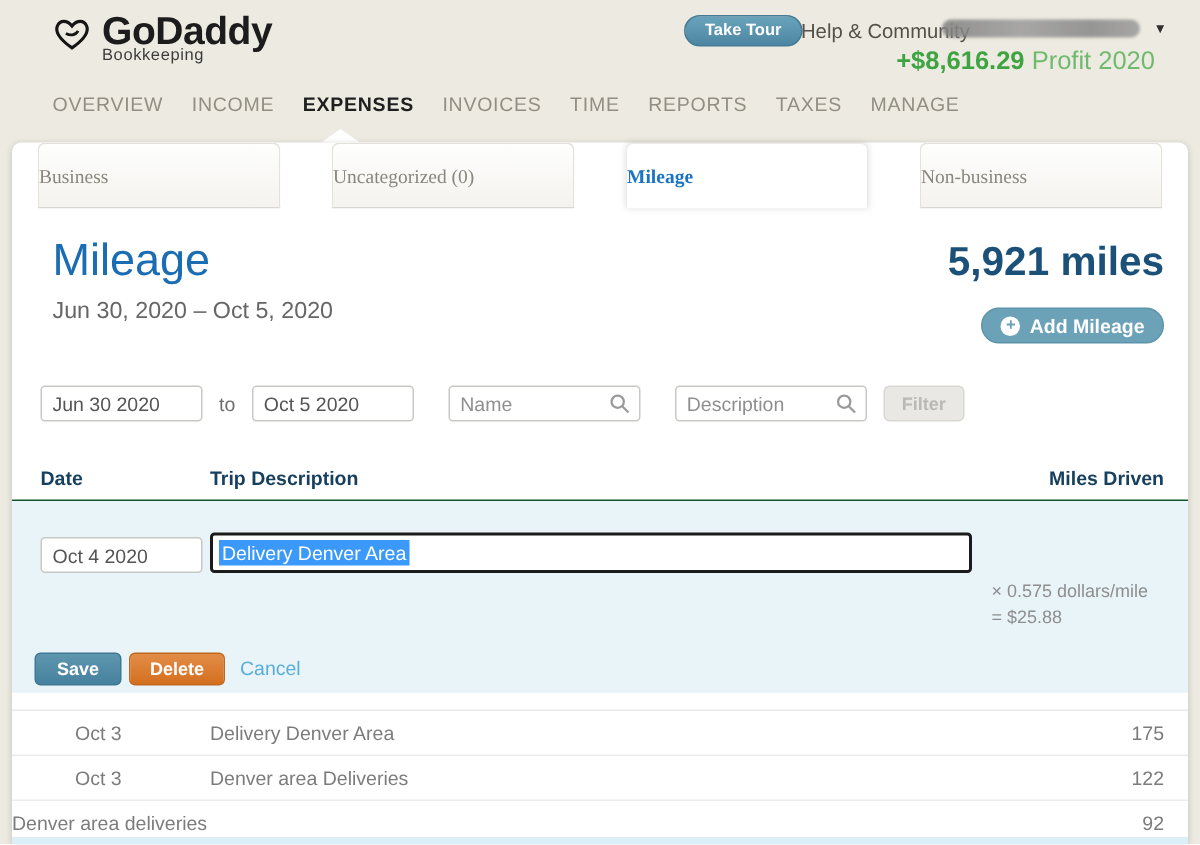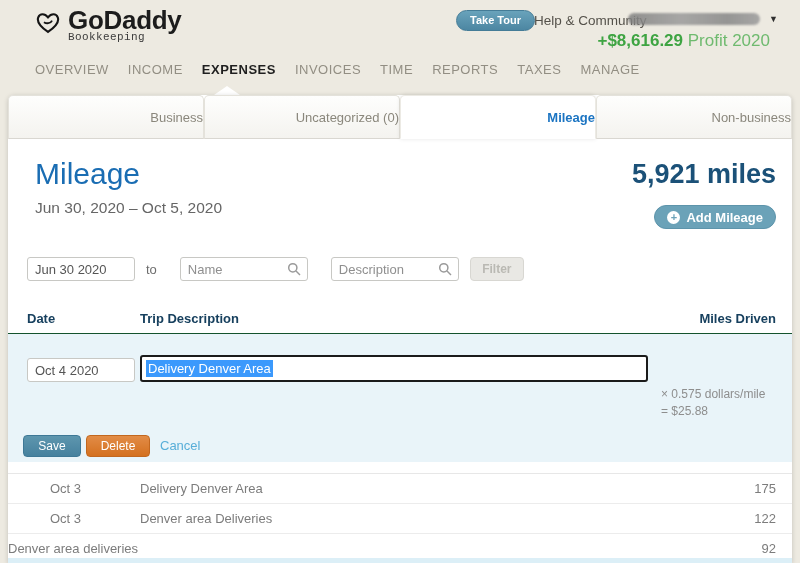--- a/index.html
+++ b/index.html
@@ -3,21 +3,21 @@
 <meta charset="utf-8">
 <style>
   html,body{margin:0;padding:0;}
   .stage{position:relative;width:800px;height:563px;background:#edeae1;
     font-family:"Liberation Sans",sans-serif;overflow:hidden;}
 
   
   .logo{position:absolute;left:35px;top:9px;display:flex;gap:7px;align-items:flex-start;}
   .logo svg{margin-top:2px;}
   .brand{font-size:26px;font-weight:bold;color:#1c1c1c;letter-spacing:-0.3px;line-height:22px;}
-  .brand-sub{font-family:Liberation Mono, monospace;font-size:11px;color:#3c3c3c;letter-spacing:0.4px;}
+  .brand-sub{font-family:Liberation Sans, sans-serif;font-size:11px;color:#3c3c3c;letter-spacing:0.4px;}
 
   .take-tour{position:absolute;left:456px;top:10px;height:19px;line-height:19px;padding:0 13px;
     background:linear-gradient(#69a3bb,#4c86a2);border:1px solid #447c97;border-radius:11px;
     color:#fff;font-size:11px;font-weight:bold;cursor:pointer;}
   .help{position:absolute;left:534px;top:13px;font-size:13.5px;color:#54514a;cursor:pointer;}
   .user-menu{position:absolute;right:22px;top:11px;width:160px;height:18px;cursor:pointer;}
   .smudge{position:absolute;right:18px;top:2px;width:132px;height:12px;
     background:linear-gradient(90deg,#808080,#9b9b9b 40%,#878787 75%,#9b9b9b);
     border-radius:6px;filter:blur(1.2px);opacity:.85;}
   .user-caret{position:absolute;right:0;top:3px;font-size:9px;color:#2f2f2f;}
@@ -31,23 +31,23 @@
   .nav-item.active{color:#1f1f1f;font-weight:bold;}
   .notch{position:absolute;left:214px;top:86px;width:0;height:0;
     border-left:13px solid transparent;border-right:13px solid transparent;
     border-bottom:9px solid #fff;}
 
   
   .card{position:absolute;left:8px;top:95px;width:784px;bottom:0;background:#fff;
     border-radius:6px 6px 0 0;box-shadow:0 1px 5px rgba(0,0,0,0.18);}
 
   .tabs{position:absolute;left:0;top:0;width:100%;height:44px;display:flex;}
-  .tab{flex:1;text-align:right;line-height:44px;font-size:13px;color:#8a877c;
+  .tab{flex:1;text-align:left;line-height:44px;font-size:13px;color:#8a877c;
     background:linear-gradient(#fefefd,#f4f3ef);border:1px solid #e4e2db;
-    border-bottom:1px solid #d9d7d1;border-radius:5px 5px 0 0;margin:0 0;cursor:pointer;}
+    border-bottom:1px solid #d9d7d1;border-radius:5px 5px 0 0;margin:0 17px;cursor:pointer;font-family:Liberation Serif, serif;}
   .tab.active{background:#fff;color:#1b74c2;font-weight:bold;border-color:#eceae4;
     border-bottom:1px solid #fff;box-shadow:0 0 4px rgba(0,0,0,0.10);}
 
   .page-title{position:absolute;left:27px;top:62px;font-size:30px;color:#1a6db3;}
   .page-sub{position:absolute;left:27px;top:104px;font-size:15.5px;color:#666;}
   .total-miles{position:absolute;right:16px;top:64px;font-size:27px;font-weight:bold;color:#1b5178;}
   .add-btn{position:absolute;right:16px;top:110px;height:22px;padding:0 12px;display:flex;
     align-items:center;gap:6px;background:#6ba2b8;border:1px solid #5d94ab;border-radius:12px;
     color:#fff;font-size:13px;font-weight:bold;cursor:pointer;}
   .add-icon{width:13px;height:13px;border-radius:50%;background:#fff;color:#6ba2b8;
@@ -75,21 +75,21 @@
 
   .edit-section{position:absolute;left:0;top:239px;width:100%;height:128px;background:#e9f4f9;}
   .edit-date{position:absolute;left:19px;top:24px;width:108px;}
   .edit-desc{position:absolute;left:132px;top:21px;width:508px;height:27px;background:#fff;
     border:2px solid #1b1b1b;border-radius:3px;box-sizing:border-box;display:flex;
     align-items:center;padding:0 4px;font-size:13px;cursor:text;}
   .selection{background:#3b99fc;color:#fff;padding:1px 2px;white-space:nowrap;}
   .edit-miles{position:absolute;left:650px;top:24px;width:118px;}
   .rate{position:absolute;left:653px;top:52px;font-size:12px;color:#8e8e8e;line-height:17px;}
   .btn{position:absolute;top:101px;height:22px;border-radius:4px;color:#fff;font-size:12px;
-    font-weight:normal;font-family:inherit;cursor:pointer;}
+    font-weight:bold;font-family:inherit;cursor:pointer;}
   .save-btn{left:15px;width:58px;background:linear-gradient(#5e96ae,#46819e);border:1px solid #3e7896;}
   .delete-btn{left:78px;width:64px;background:linear-gradient(#e28c47,#d4701f);border:1px solid #c2671f;}
   .cancel-link{position:absolute;left:152px;top:104px;font-size:13px;color:#58aed8;cursor:pointer;}
 
   .rows{position:absolute;left:0;top:378px;width:100%;border-top:1px solid #e7e7e7;}
   .row{height:29px;display:flex;align-items:center;border-bottom:1px solid #ececec;
     font-size:13px;color:#7c7c7c;cursor:pointer;}
   .c-date{width:90px;padding-left:42px;}
   .c-trip{flex:1;}
   .c-miles{width:70px;padding-right:16px;text-align:right;}
@@ -152,20 +152,21 @@
     <div class="total-miles">5,921 miles</div>
 
     <div class="add-btn">
       <span class="add-icon">+</span>
       <span>Add Mileage</span>
     </div>
 
     <div class="filters">
       <input class="tbox w-date" type="text" value="Jun 30 2020" style="">
       <span class="to-label">to</span>
+      <input class="tbox w-date" type="text" value="Oct 5 2020" style="">
       <span class="search-wrap">
         <input class="tbox w-search" type="text" placeholder="Name" style="">
         <span class="search-icon">
           <svg width="14" height="14" viewBox="0 0 14 14">
             <circle cx="5.8" cy="5.8" r="4.1" fill="none" stroke="#9a9a9a" stroke-width="1.5"></circle>
             <line x1="9" y1="9" x2="13" y2="13" stroke="#9a9a9a" stroke-width="1.5"></line>
           </svg>
         </span>
       </span>
       <span class="search-wrap">

